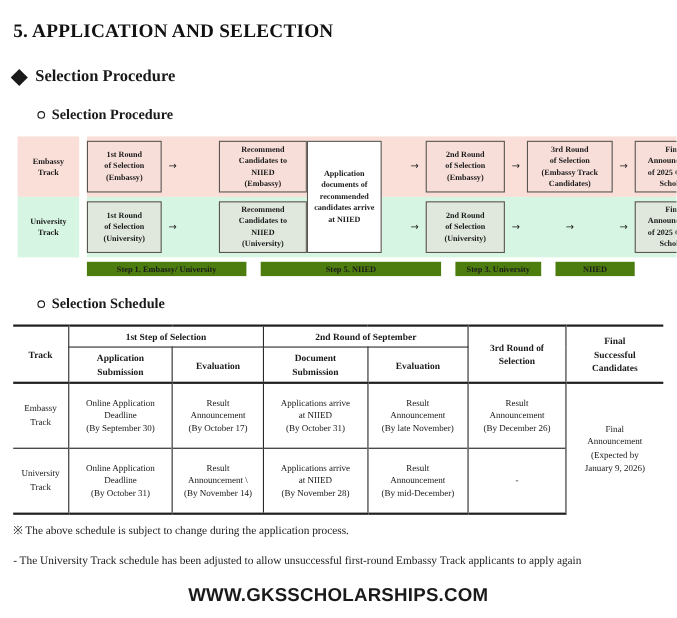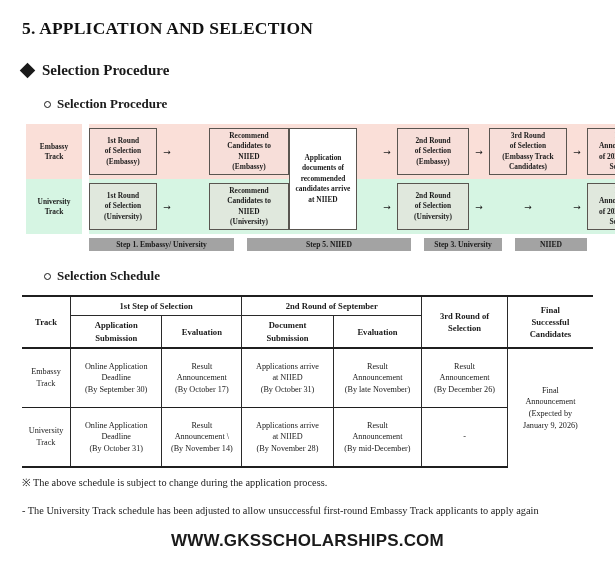--- a/index.html
+++ b/index.html
@@ -14,21 +14,21 @@
     color: #1a1a1a;
     position: relative;
     overflow: hidden;
   }
 
   .page {
     position: relative;
     width: 615px;
     height: 562px;
     box-sizing: border-box;
-    padding: 0 22px;
+    padding: 0 12px;
   }
 
   
   .doc-title {
     font-size: 17.5px;
     font-weight: bold;
     letter-spacing: 0.2px;
     margin: 0;
     padding-top: 18px;
     color: #111;
@@ -172,21 +172,21 @@
   .step-bar {
     display: flex;
     margin-top: 4px;
     margin-left: 63px;
     font-size: 7.6px;
     font-weight: bold;
     height: 13px;
     align-items: stretch;
   }
   .step-seg {
-    background: #a3a3a3;
+    background: #4d7c0f;
     display: flex;
     align-items: center;
     justify-content: center;
     text-align: center;
     box-sizing: border-box;
   }
   .s1 { width: 145px; flex: 0 0 145px; }
   .s-gap { width: 13px; flex: 0 0 13px; }
   .s2 { width: 164px; flex: 0 0 164px; }
   .s3 { width: 78px; flex: 0 0 78px; }

